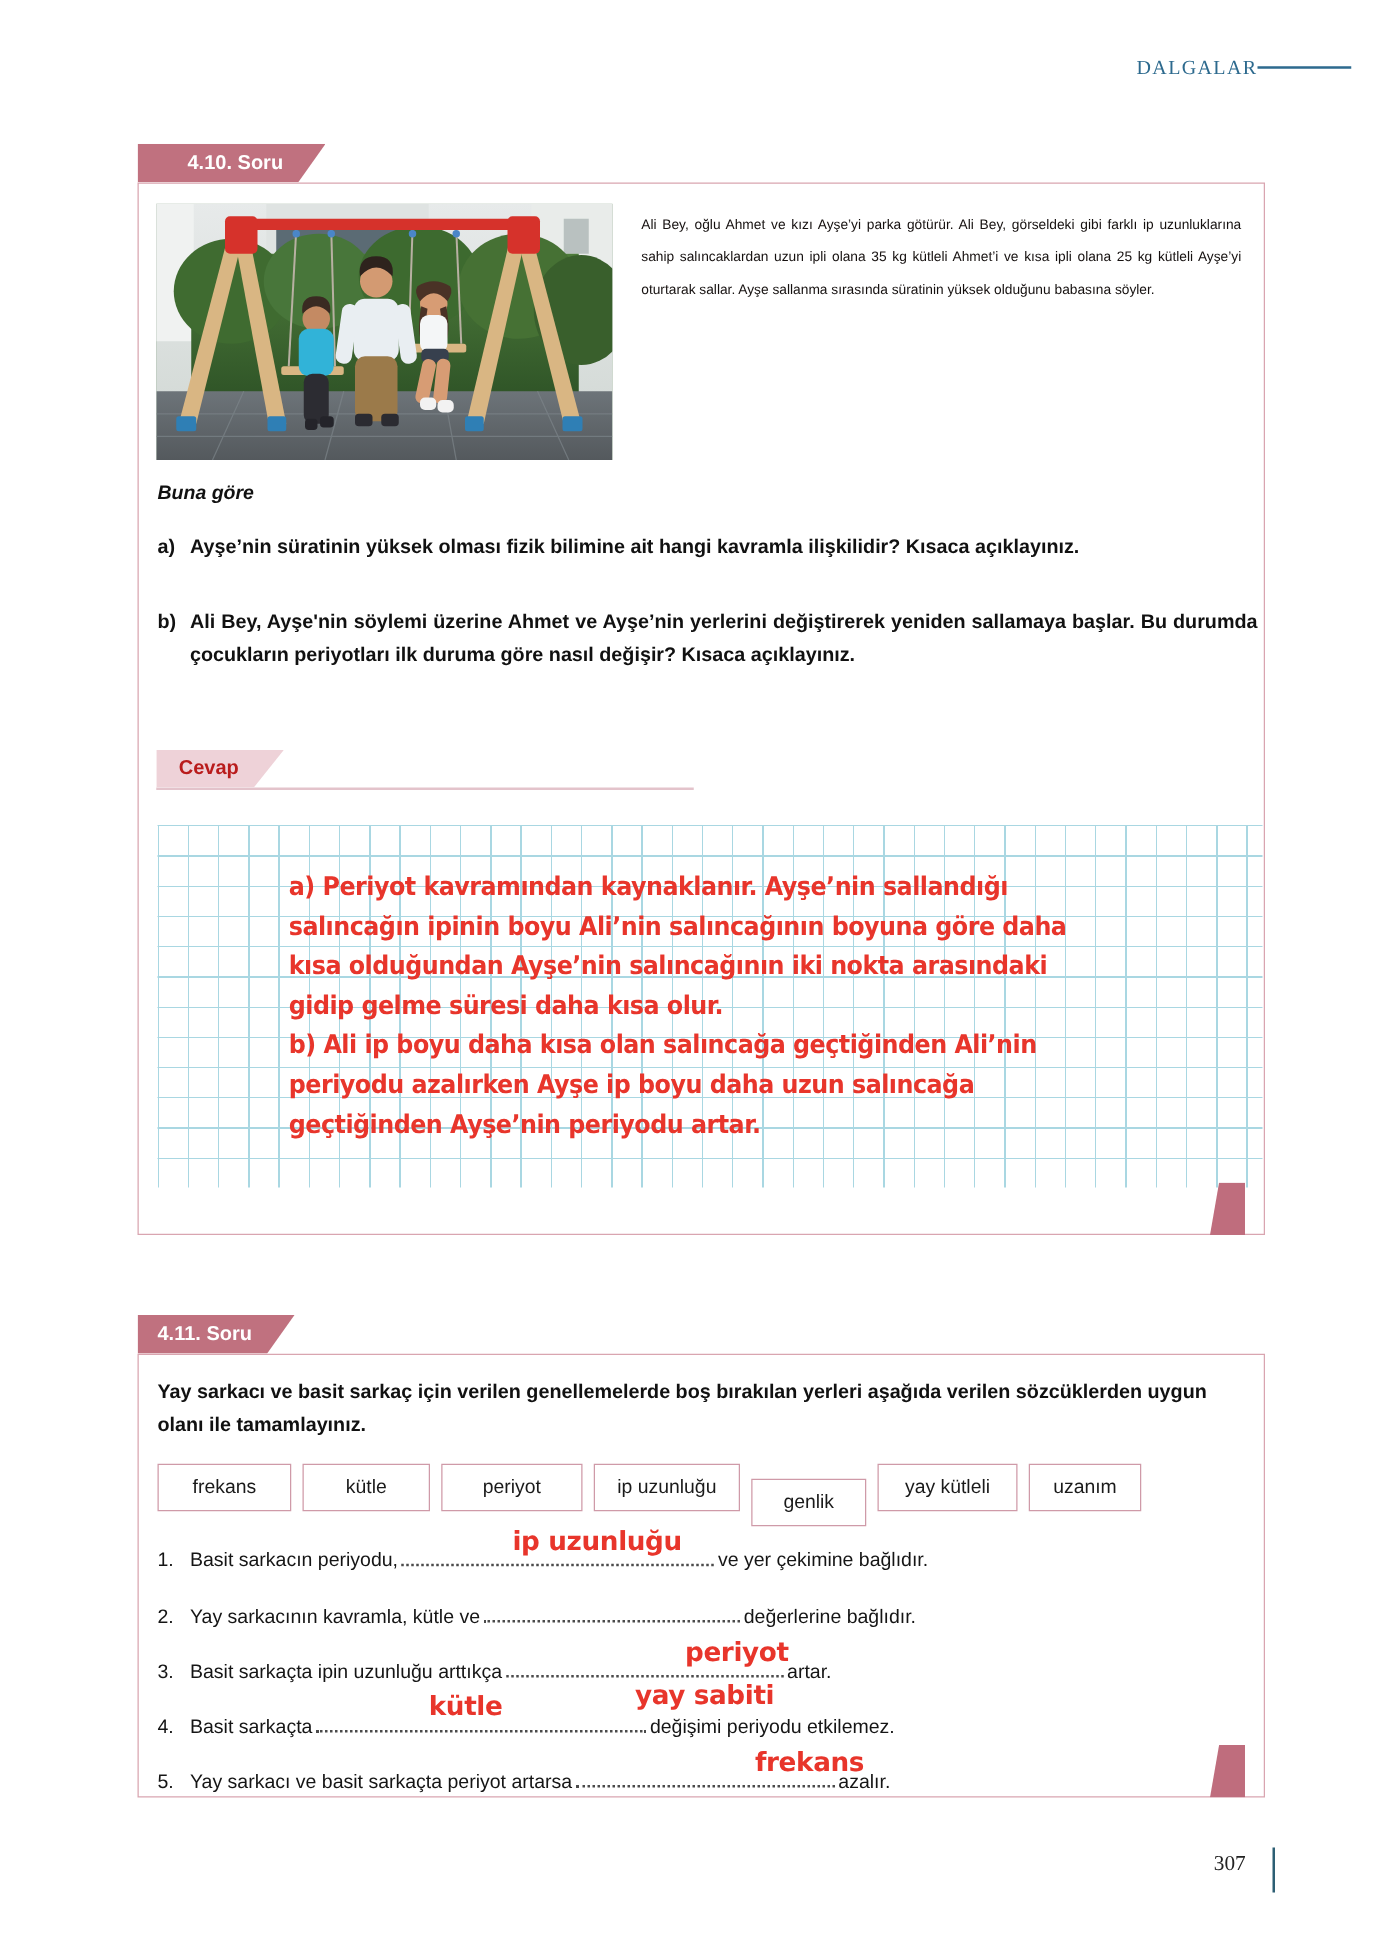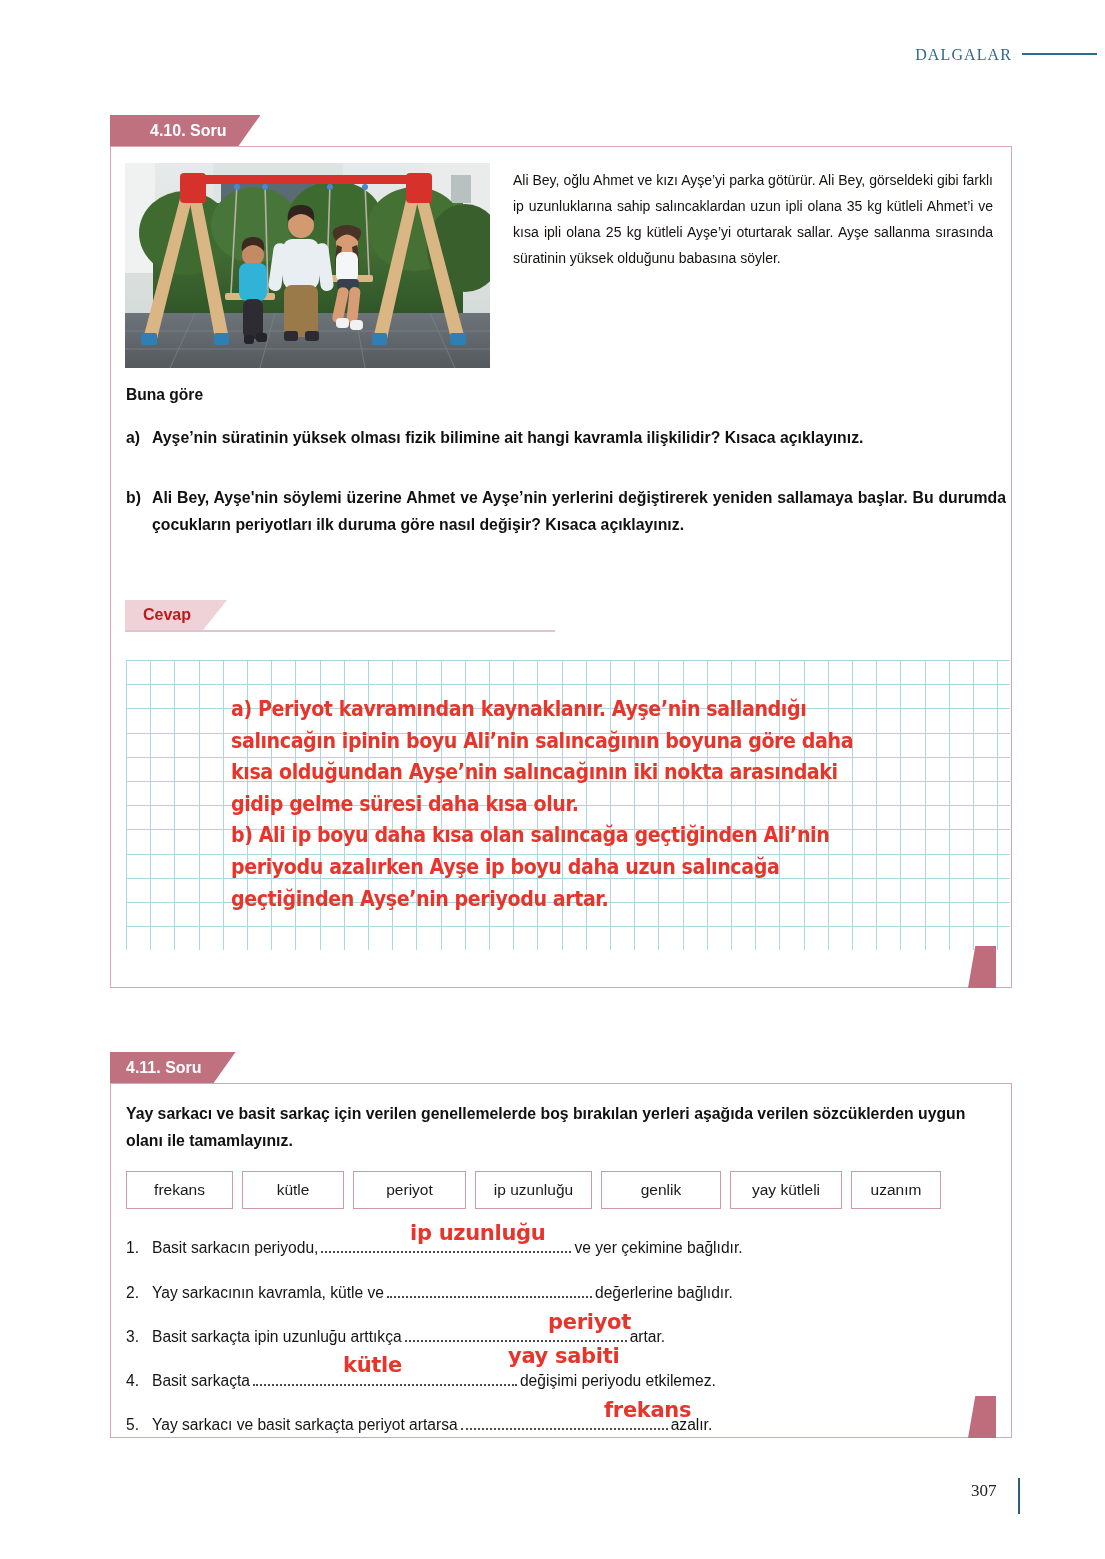--- a/index.html
+++ b/index.html
@@ -7,22 +7,22 @@
     width:1105px;height:1559px;
     background:#ffffff;
     font-family:"Liberation Sans", sans-serif;
     position:relative;
     overflow:hidden;
   }
   .page{position:relative;width:1105px;height:1559px;}
 
   
   .runhead{
-    position:absolute; top:46px; right:8px;
-    display:flex; align-items:center; gap:10px;
+    position:absolute; top:46px; right:24px;
+    display:flex; align-items:center; 
   }
   .runhead-title{
     font-family:"Liberation Serif", serif;
     font-size:16px; letter-spacing:1.1px;
     color:#2d6a8e;
   }
   .runhead-rule{
     width:75px;height:2px;background:#2d6a8e;
     margin-bottom:2px;
   }
@@ -70,21 +70,21 @@
   .photo{
     position:absolute;
     overflow:hidden;
     background:#9fb3a0;
   }
   .photo svg{display:block;}
 
   
   .qtext{
     position:absolute;
-    font-size:14px;
+    font-size:11px;
     line-height:26px;
     color:#15100f;
     text-align:justify;
     font-weight:500;
   }
   .bold-lead{
     position:absolute;
     font-size:15.6px; font-weight:bold; color:#111;
   }
   .qitem{
@@ -290,21 +290,21 @@
         <rect x="210" y="124" width="11" height="36" rx="5" fill="#d79c74" transform="rotate(12 215 142)"></rect>
         <rect x="223" y="124" width="11" height="36" rx="5" fill="#d79c74" transform="rotate(6 228 142)"></rect>
         <rect x="211" y="155" width="13" height="10" rx="4" fill="#f2f2f2"></rect>
         <rect x="225" y="157" width="13" height="10" rx="4" fill="#f2f2f2"></rect>
       </g>
     </svg>
   </div>
 
   <div class="qtext" style="left:513px;top:167px;width:480px;">Ali Bey, oğlu Ahmet ve kızı Ayşe’yi parka götürür. Ali Bey, görseldeki gibi farklı ip uzunluklarına sahip salıncaklardan uzun ipli olana 35 kg kütleli Ahmet’i ve kısa ipli olana 25 kg kütleli Ayşe’yi oturtarak sallar. Ayşe sallanma sırasında süratinin yüksek olduğunu babasına söyler.</div>
 
-  <div class="bold-lead" style="left:126px;top:386px;">Buna göre</div>
+  <div class="bold-lead" style="left:126px;top:386px;font-style:italic;">Buna göre</div>
 
   <div class="qitem" style="left:126px;top:424px;width:880px;">
     <span class="marker">a)</span>
     <span class="bodytxt">Ayşe’nin süratinin yüksek olması fizik bilimine ait hangi kavramla ilişkilidir? Kısaca açıklayınız.</span>
   </div>
 
   <div class="qitem" style="left:126px;top:484px;width:880px;">
     <span class="marker">b)</span>
     <span class="bodytxt">Ali Bey, Ayşe'nin söylemi üzerine Ahmet ve Ayşe’nin yerlerini değiştirerek yeniden sallamaya başlar. Bu durumda çocukların periyotları ilk duruma göre nasıl değişir? Kısaca açıklayınız.</span>
   </div>
@@ -334,21 +334,21 @@
 
   <div class="qitem" style="left:126px;top:1100px;width:880px;">
     <span class="bodytxt" style="text-align:left;">Yay sarkacı ve basit sarkaç için verilen genellemelerde boş bırakılan yerleri aşağıda verilen sözcüklerden uygun olanı ile tamamlayınız.</span>
   </div>
 
   <div class="wordbank" style="left:126px;top:1171px;">
     <div class="wordchip" style="width:107px;">frekans</div>
     <div class="wordchip" style="width:102px;">kütle</div>
     <div class="wordchip" style="width:113px;">periyot</div>
     <div class="wordchip" style="width:117px;">ip uzunluğu</div>
-    <div class="wordchip" style="width:120px;">genlik</div>
+    <div class="wordchip" style="width:92px;margin-top:12px;">genlik</div>
     <div class="wordchip" style="width:112px;">yay kütleli</div>
     <div class="wordchip" style="width:90px;">uzanım</div>
   </div>
 
   <div class="fillrow" style="left:126px;top:1238px;">
     <span class="num">1.</span>
     <span>Basit sarkacın periyodu,</span>
     <span class="dots" style="width:250px;"></span>
     <span>ve  yer çekimine bağlıdır.</span>
   </div>

